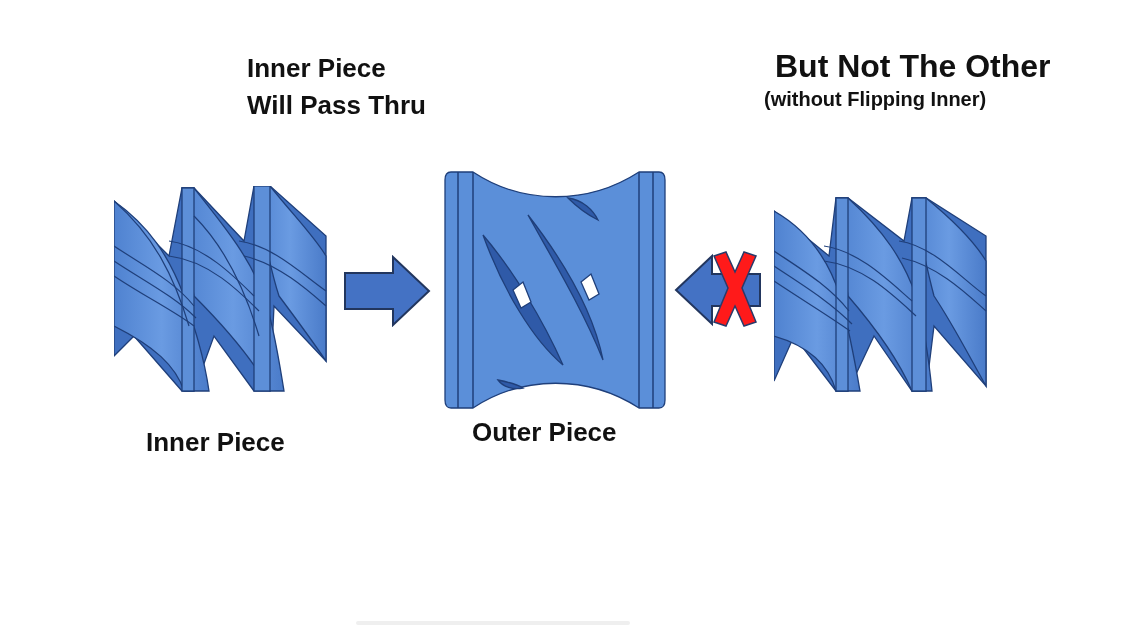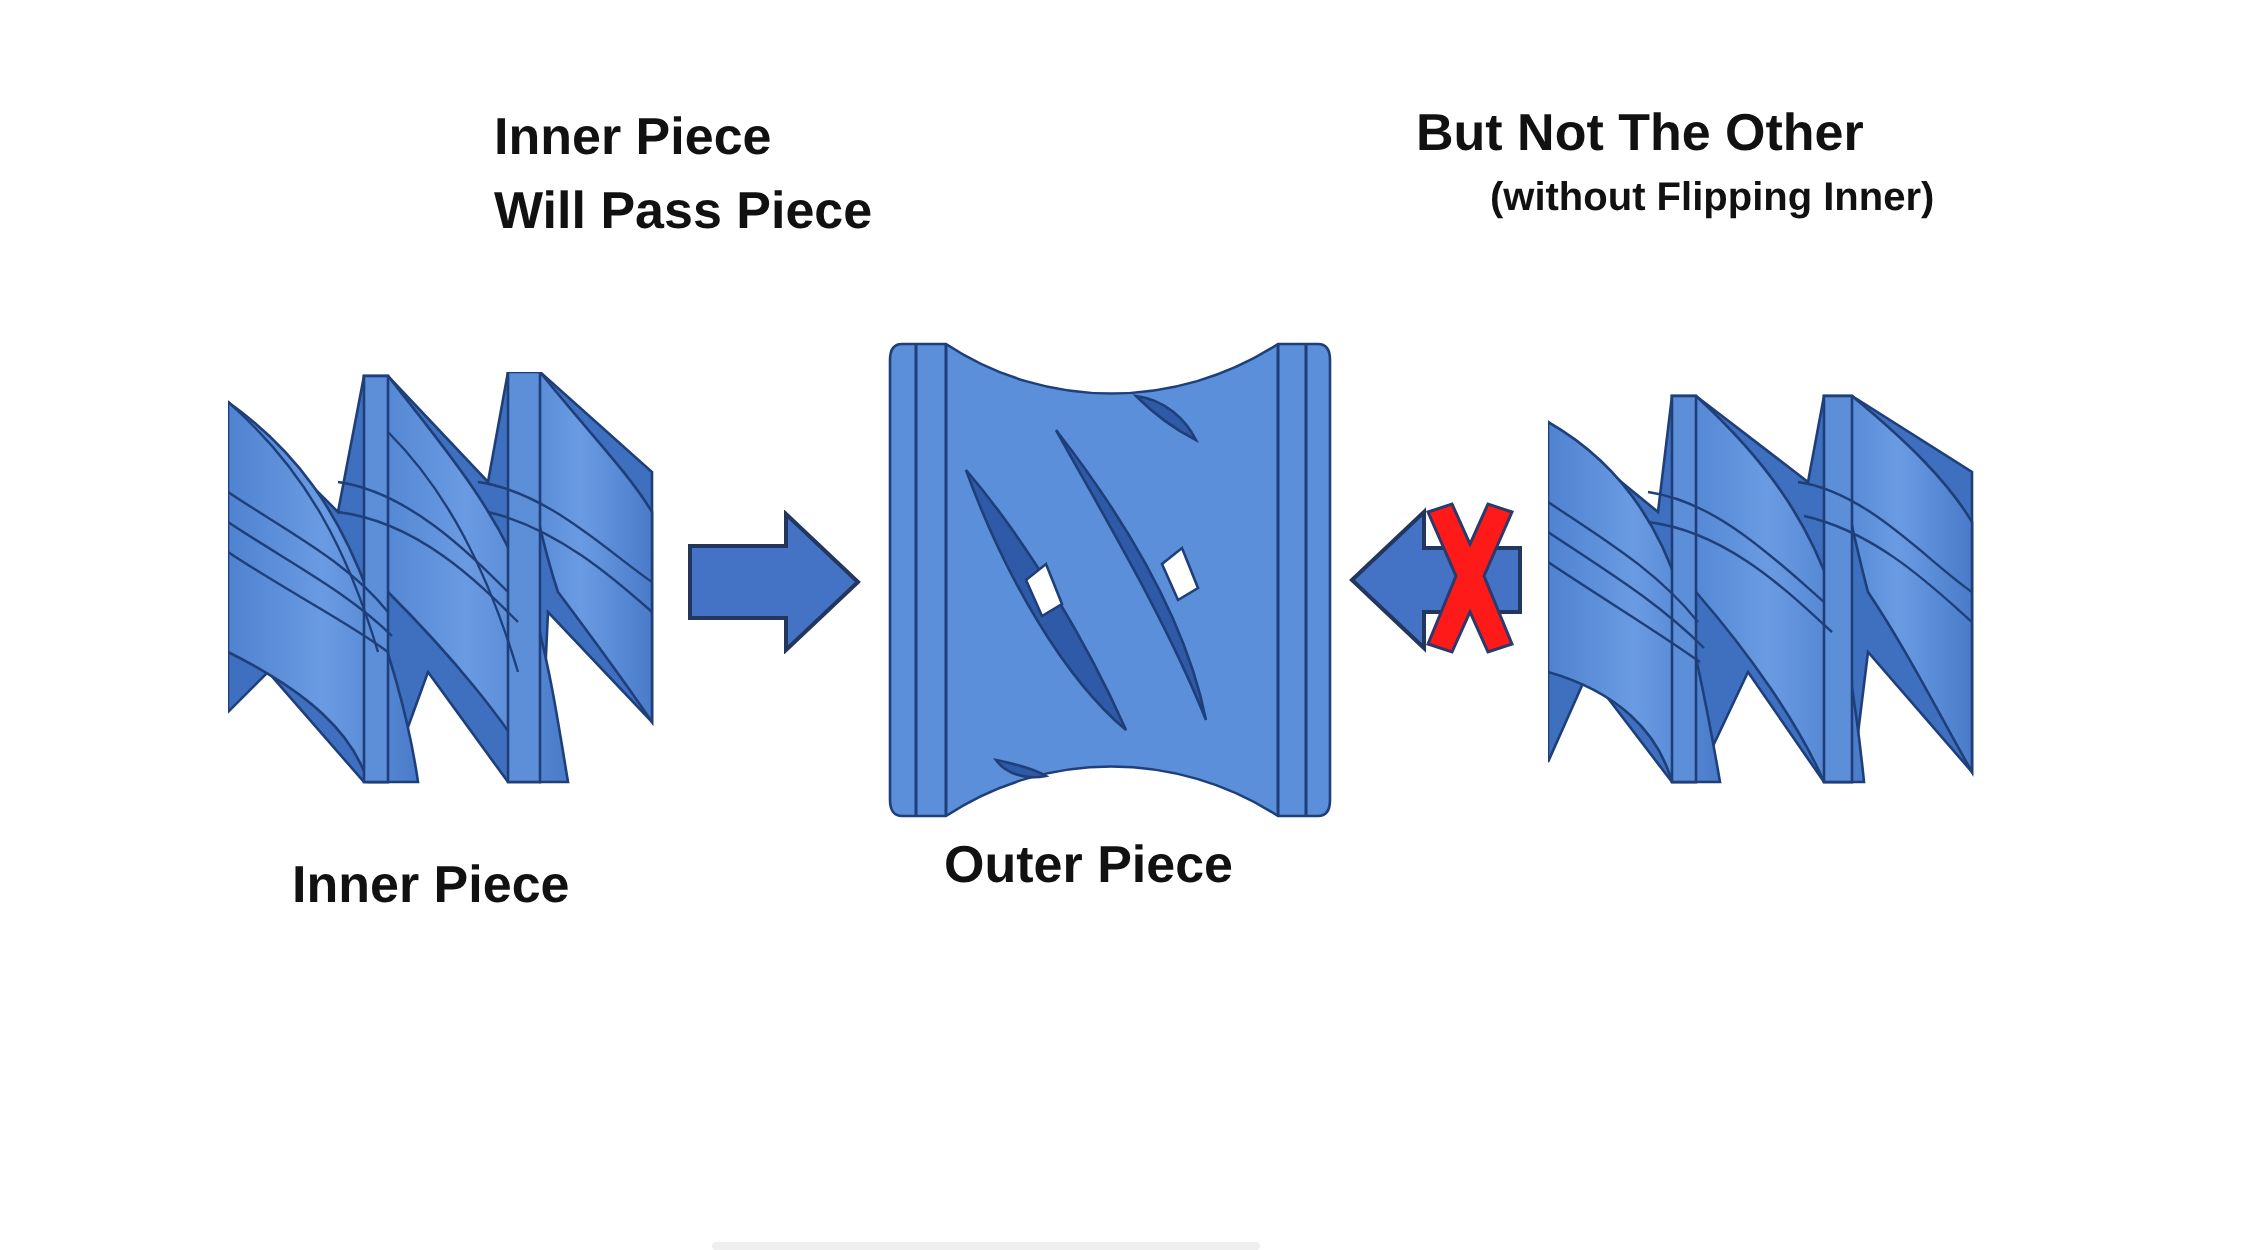--- a/index.html
+++ b/index.html
@@ -3,36 +3,36 @@
 <meta charset="utf-8">
 <style>
   html, body { margin: 0; padding: 0; }
   body {
     width: 1131px; height: 625px; background: #ffffff; position: relative; overflow: hidden;
     font-family: "Liberation Sans", "DejaVu Sans", sans-serif; color: #111111;
   }
   .txt { position: absolute; font-weight: bold; white-space: nowrap; margin: 0; }
   .title-left { left: 247px; top: 50px; font-size: 26px; line-height: 37px; }
   .title-left div { display: block; }
-  .title-right { left: 708px; top: 50px; font-size: 26px; line-height: 32px; }
-  .subtitle-right { left: 745px; top: 86px; font-size: 20px; line-height: 26px; }
+  .title-right { left: 775px; top: 50px; font-size: 32px; line-height: 32px; }
+  .subtitle-right { left: 764px; top: 86px; font-size: 20px; line-height: 26px; }
   .label-inner { left: 146px; top: 427px; font-size: 26px; }
   .label-outer { left: 472px; top: 417px; font-size: 26px; }
   .shape { position: absolute; }
   .scrollbar {
     position: absolute; left: 356px; top: 621px; width: 274px; height: 4px;
     background: #efefef; border-radius: 2px;
   }
 </style>
 </head>
 <body>
 
 <div class="txt title-left">
   <div>Inner Piece</div>
-  <div>Will Pass Piece</div>
+  <div>Will Pass Thru</div>
 </div>
 
 <div class="txt title-right">But Not The Other</div>
 <div class="txt subtitle-right">(without Flipping Inner)</div>
 
 <svg class="shape" style="left:114px;top:186px" width="215" height="206" viewBox="0 0 215 206">
   <defs>
     <linearGradient id="gL" x1="0" y1="0" x2="1" y2="0">
       <stop offset="0" stop-color="#4f82d0"></stop>
       <stop offset="0.5" stop-color="#6a9be2"></stop>

